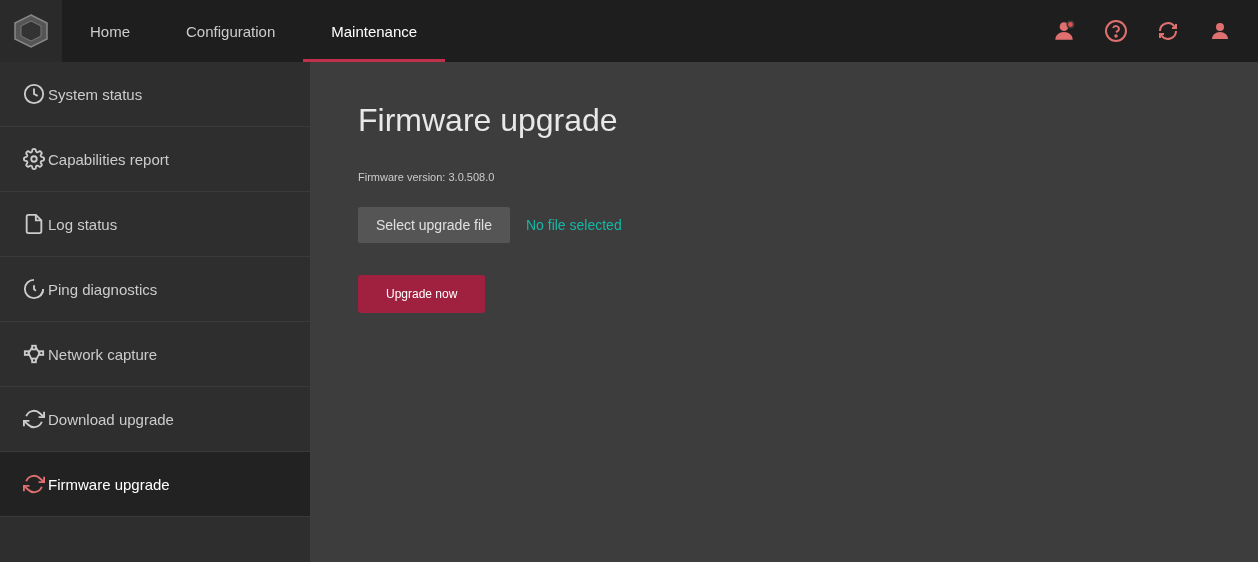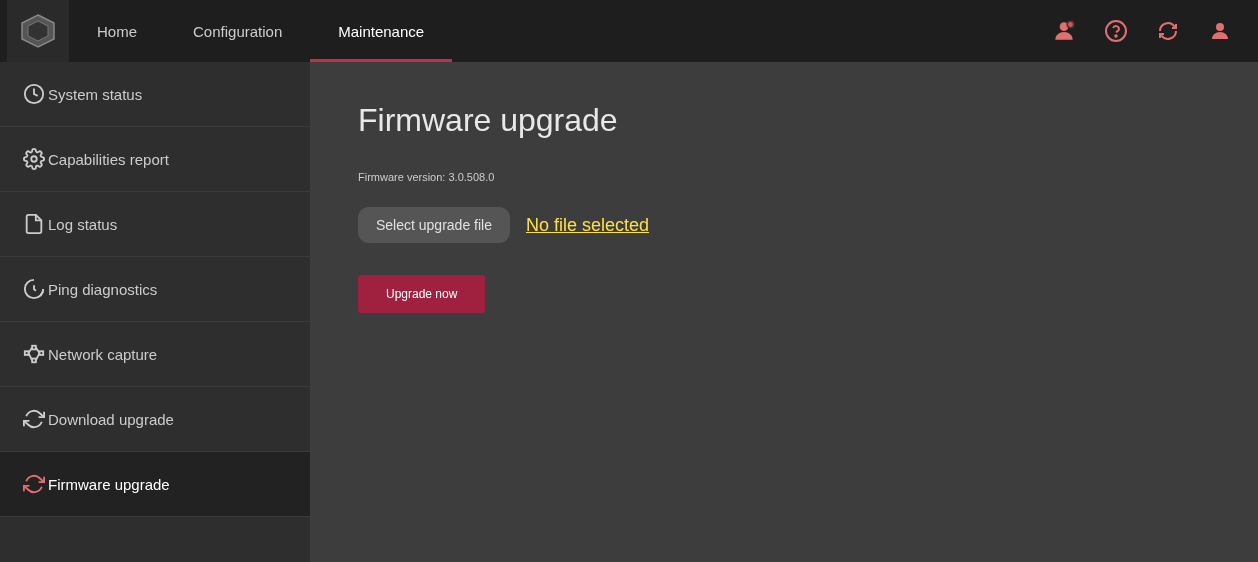--- a/index.html
+++ b/index.html
@@ -11,21 +11,21 @@
       height: 562px;
       overflow: hidden;
     }
 
     
     .topnav {
       background: #1e1e1e;
       height: 62px;
       display: flex;
       align-items: center;
-      padding: 0 0 0 7px;
+      padding: 0 0 0 0;
     }
     .topnav-logo {
       width: 62px;
       height: 62px;
       background: #2a2a2a;
       display: flex;
       align-items: center;
       justify-content: center;
       flex-shrink: 0;
     }
@@ -144,26 +144,25 @@
       gap: 16px;
       margin-bottom: 32px;
     }
     .btn-select-file {
       background: #555555;
       color: #e0e0e0;
       border: none;
       padding: 10px 18px;
       font-size: 14px;
       cursor: pointer;
-      border-radius: 11px;
+      border-radius: 2px;
     }
     .no-file-text {
-      font-size: 18px;
-      color: #fde047;
-      text-decoration: underline;
+      font-size: 14px;
+      color: #14b8a6;
     }
     .btn-upgrade {
       background: #a02040;
       color: #ffffff;
       border: none;
       padding: 12px 28px;
       font-size: 12px;
       cursor: pointer;
       border-radius: 3px;
     }

